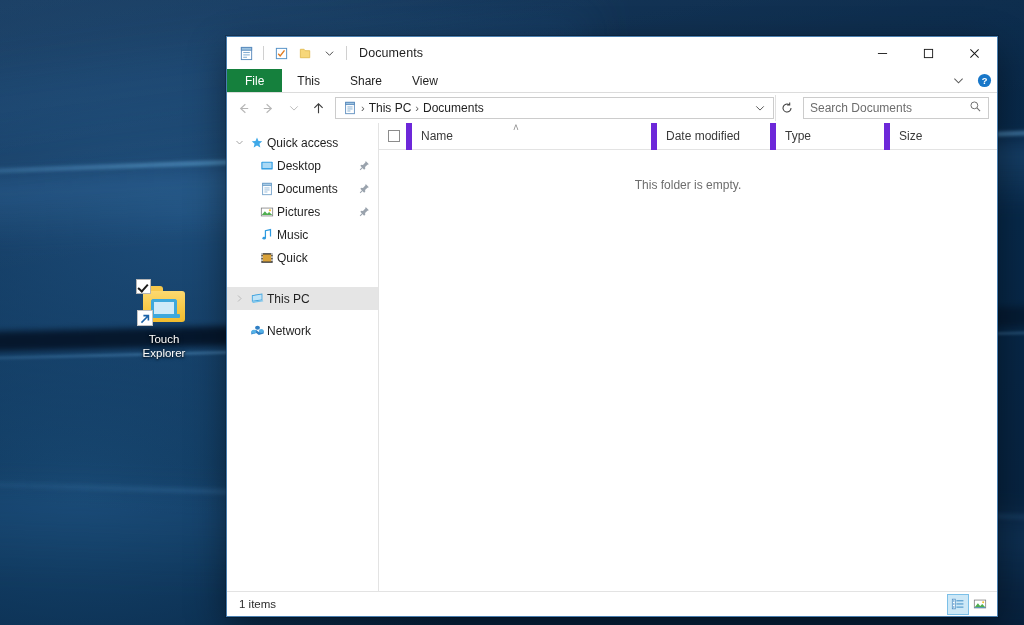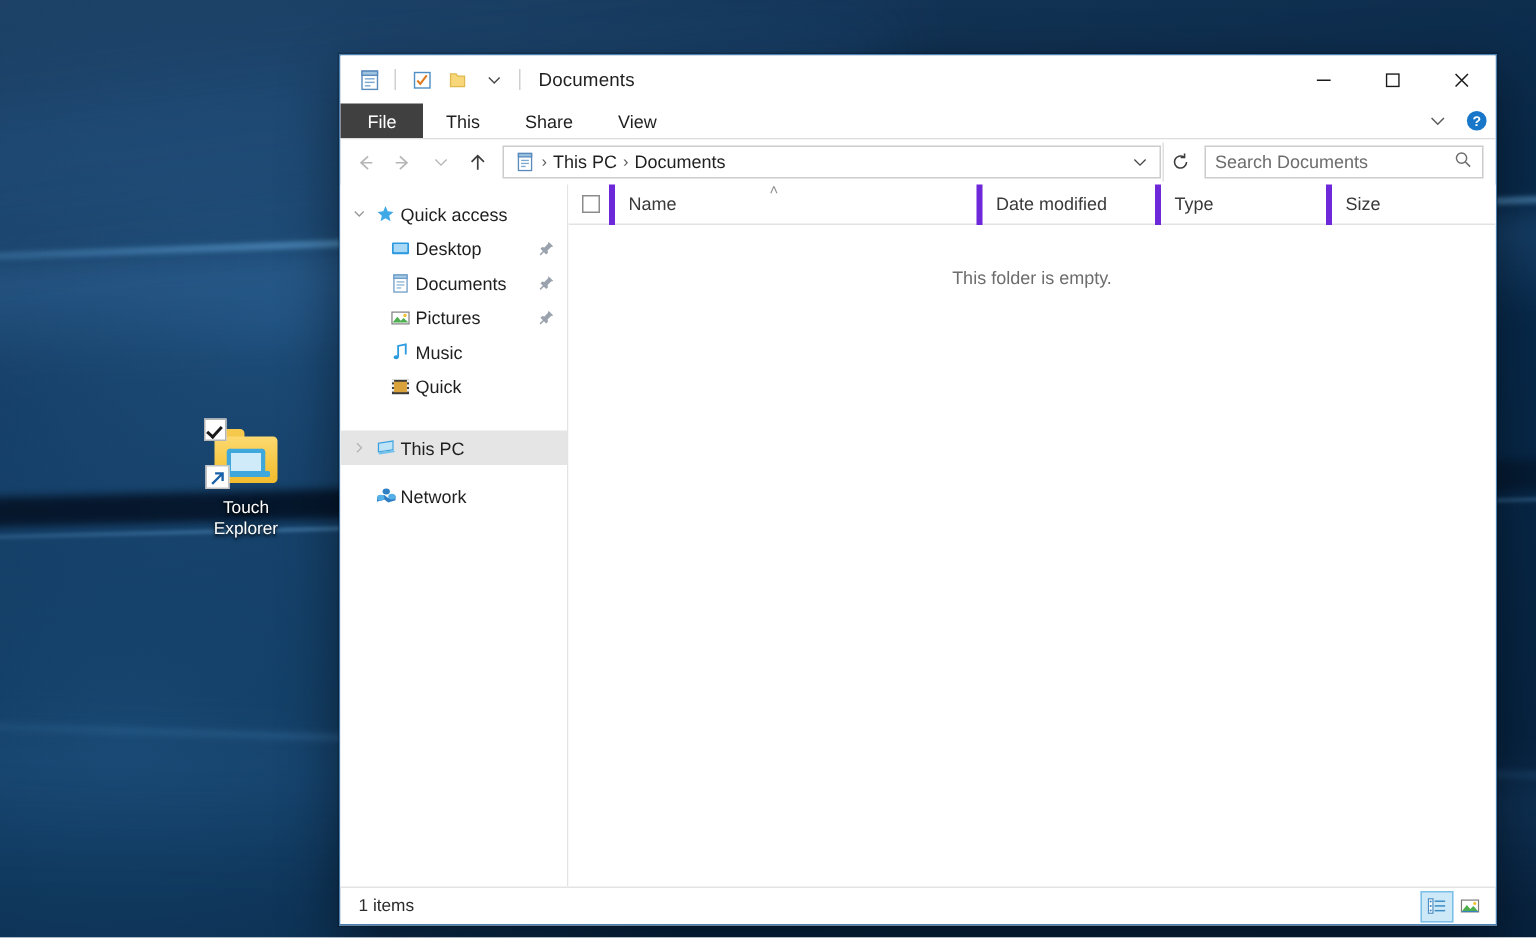--- a/index.html
+++ b/index.html
@@ -98,21 +98,21 @@
   #title-spacer { flex: 1; }
   #wincontrols { display: flex; height: 32px; }
   .wc { width: 46px; height: 32px; display: flex; align-items: center; justify-content: center; cursor: default; }
 
   
   #ribbon {
     height: 24px; display: flex; align-items: stretch; flex: none;
     border-bottom: 1px solid #dcdcdc; background: #ffffff;
   }
   .rtab { padding: 0 15px; display: flex; align-items: center; font-size: 12px; color: #1f1f1f; cursor: default; }
-  .rtab.file { background: #404040; color: #ffffff; padding: 0 18px; }
+  .rtab.file { background: #15803d; color: #ffffff; padding: 0 18px; }
   #ribbon-spacer { flex: 1; }
   .rtool { width: 26px; display: flex; align-items: center; justify-content: center; cursor: default; }
 
   
   #addrrow {
     height: 30px; display: flex; align-items: center; flex: none;
     background: #ffffff; padding: 0 8px 0 4px; gap: 0;
   }
   .navbtn { width: 25px; height: 26px; display: flex; align-items: center; justify-content: center; cursor: default; }
   #crumbs {
@@ -158,21 +158,21 @@
   .nav-gap { height: 9px; }
 
   
   #filearea { flex: 1; display: flex; flex-direction: column; min-width: 0; background: #ffffff; }
   #colheader {
     height: 27px; flex: none; display: flex; align-items: center;
     border-bottom: 1px solid #e3e3e3; position: relative;
     background: #ffffff; font-size: 12px; color: #3a3a3a;
   }
   .col { height: 27px; display: flex; align-items: center; padding-left: 9px; cursor: default; position: relative; }
-  .col + .col { border-left: 4px solid #6d28d9; }
+  .col + .col { border-left: 6px solid #6d28d9; }
   .col-check { width: 27px; padding-left: 9px; }
   .hdr-checkbox { width: 12px; height: 12px; border: 1px solid #8c8c8c; background: #fff; }
   .col-name { width: 245px; }
   .col-date { width: 119px; }
   .col-type { width: 114px; }
   .col-size { width: 77px; }
   #sortcaret { position: absolute; left: 134px; top: 0px; color: #8d8d8d; font-size: 10px; line-height: 10px; }
   #emptymsg {
     flex: 1; display: flex; justify-content: center; padding-top: 28px;
     font-size: 12px; color: #6d6d6d;

